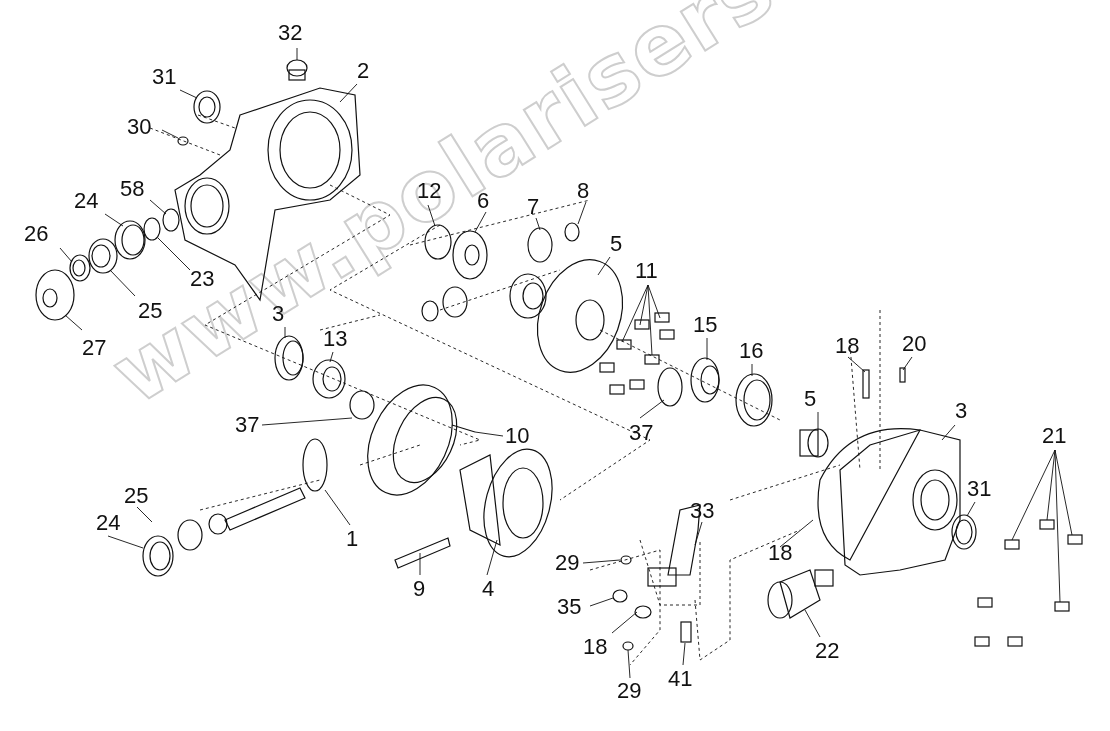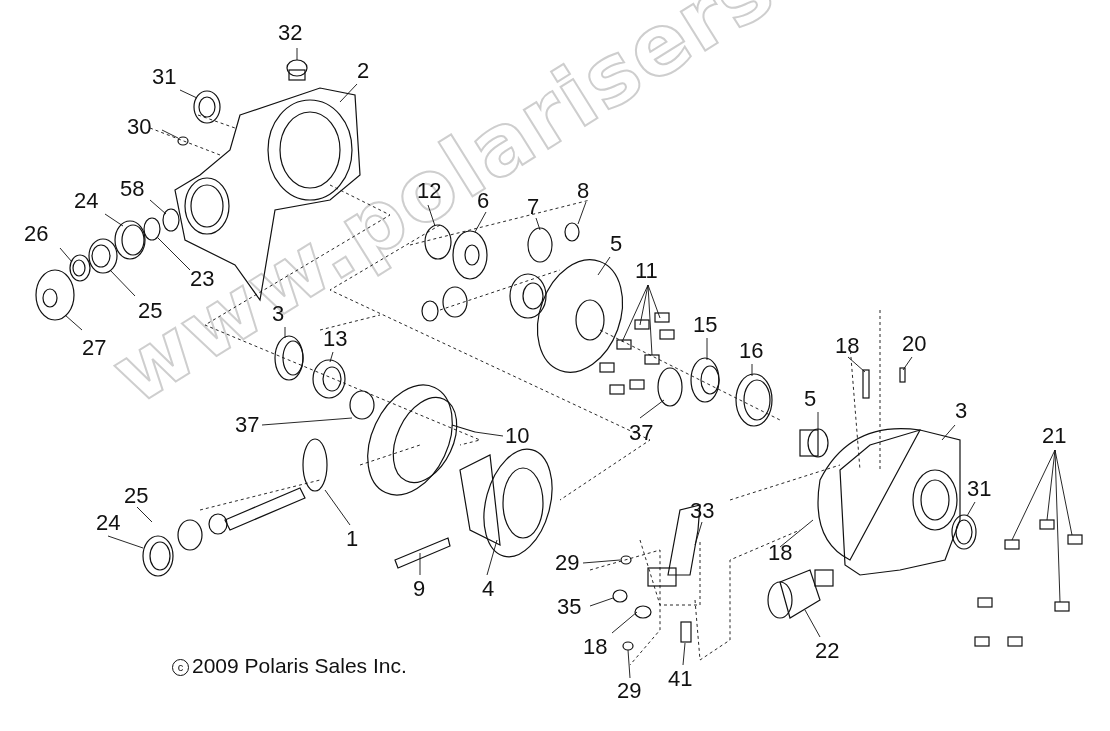--- a/index.html
+++ b/index.html
@@ -254,16 +254,13 @@
   <span class="lbl" style="left:482px;top:578px">4</span>
   <span class="lbl" style="left:690px;top:500px">33</span>
   <span class="lbl" style="left:555px;top:552px">29</span>
   <span class="lbl" style="left:768px;top:542px">18</span>
   <span class="lbl" style="left:557px;top:596px">35</span>
   <span class="lbl" style="left:583px;top:636px">18</span>
   <span class="lbl" style="left:815px;top:640px">22</span>
   <span class="lbl" style="left:668px;top:668px">41</span>
   <span class="lbl" style="left:617px;top:680px">29</span>
 
-  <div class="copy">
-    <span class="c">c</span><span>2009 Polaris Sales Inc.</span>
-  </div>
 </div>
 
 </body></html>

